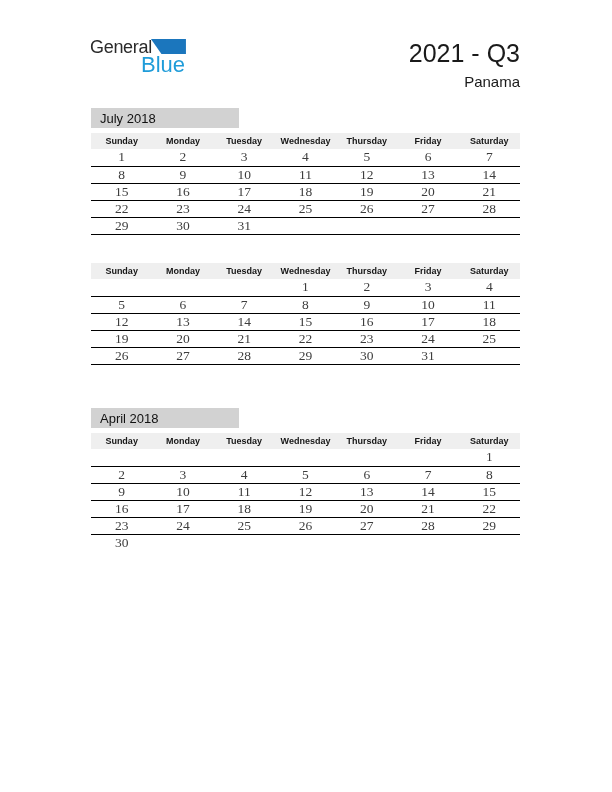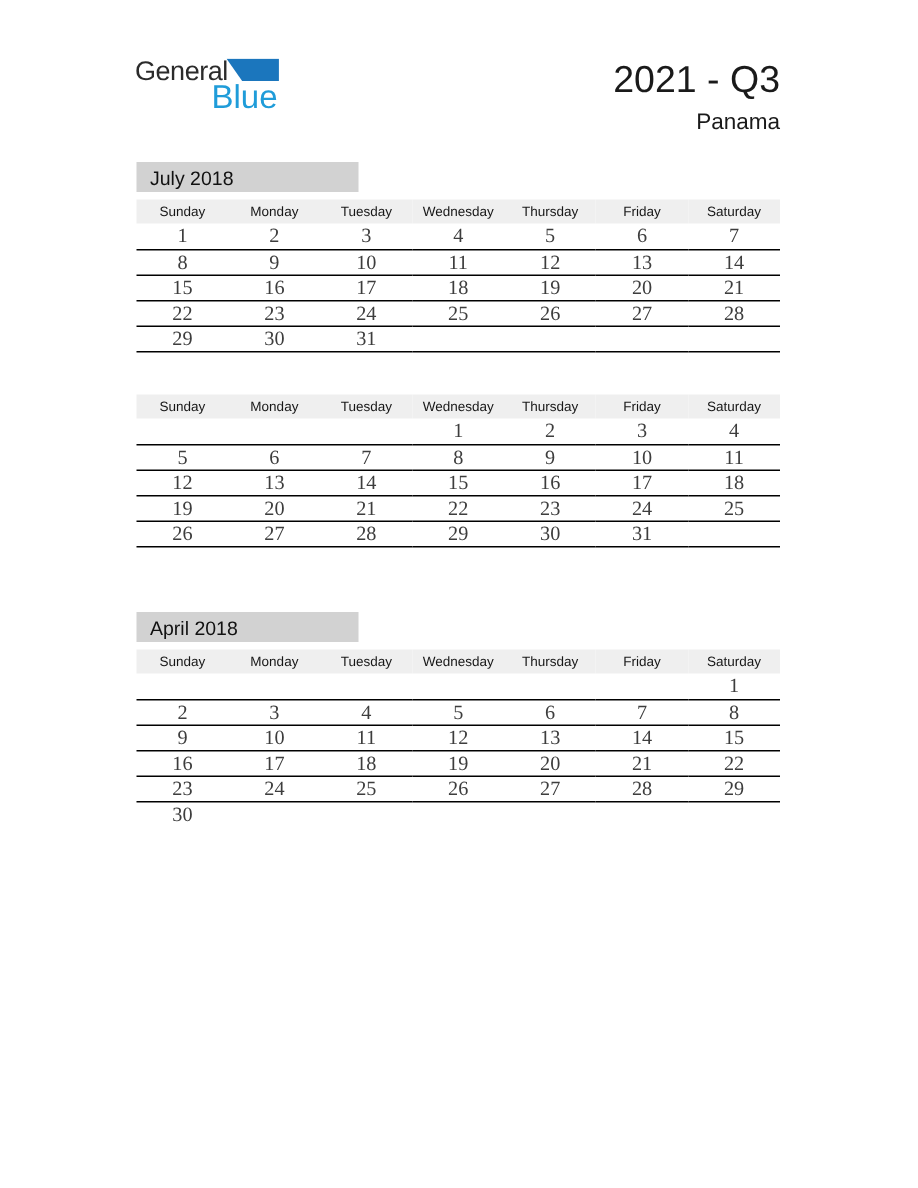--- a/index.html
+++ b/index.html
@@ -57,21 +57,21 @@
     padding-left:9px;
     font-size:13px;color:#111111;
   }
   table.month-table{
     width:429px;margin-top:5px;
     border-collapse:collapse;table-layout:fixed;
   }
   table.month-table thead tr{height:16px;}
   table.month-table th{
     background:var(--weekday-bg);
-    font-size:9px;font-weight:normal;color:#161616;
+    font-size:9px;font-weight:bold;color:#161616;
     text-align:center;vertical-align:middle;
   }
   table.month-table tbody tr{
     height:17px;
     border-bottom:1.5px solid var(--line-color);
   }
   table.month-table tbody tr:nth-child(6){border-bottom:none;}
   table.month-table td{
     font-family:"Liberation Serif", serif;
     font-size:13.5px;color:var(--day-color);

